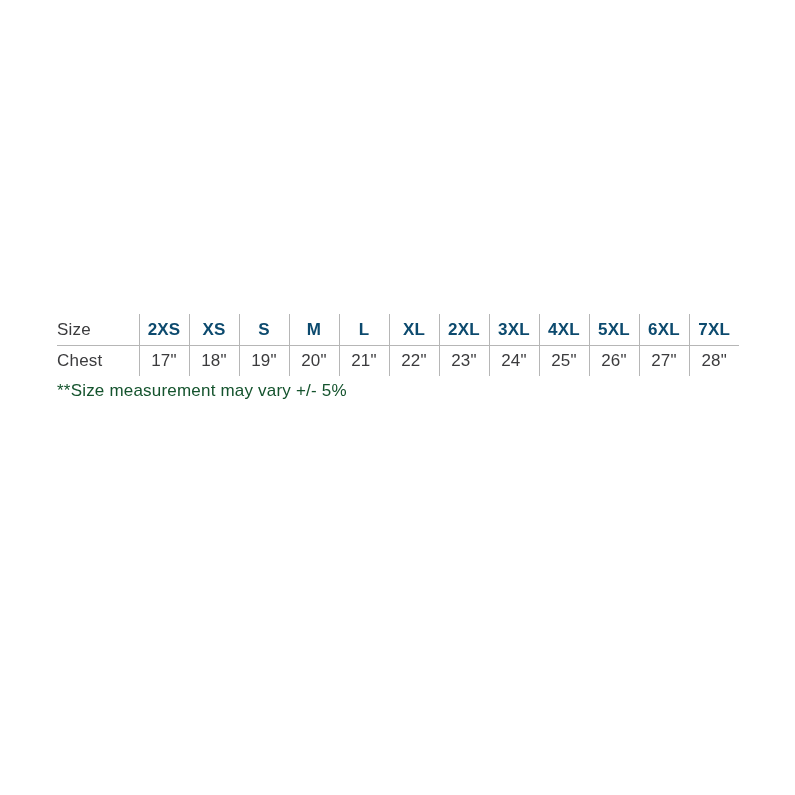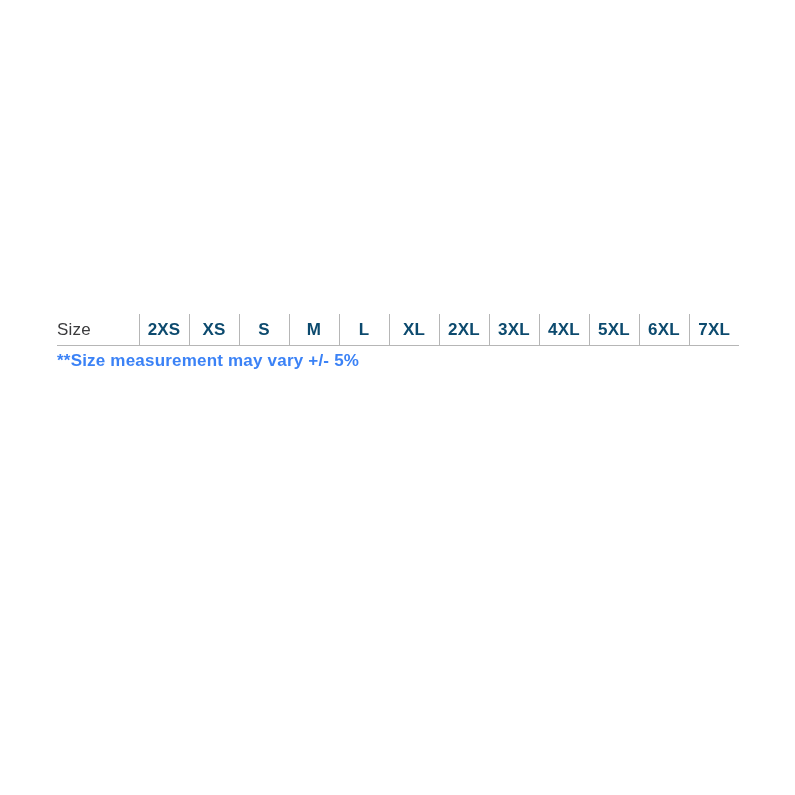--- a/index.html
+++ b/index.html
@@ -48,22 +48,21 @@
   td.label-col {
     text-align: left;
   }
   th:last-child, td:last-child {
     border-right: none;
   }
   .footnote {
     margin: 5px 0 0 0;
     font-size: 17px;
     letter-spacing: 0.2px;
-    color: #3b82f6;
-    font-weight: bold;
+    color: #14532d;
   }
 </style>
 </head>
 <body>
 
 <div class="size-chart">
   <table>
     <colgroup>
         <col class="label-col-w">
         <col class="size-col-w">
@@ -90,16 +89,31 @@
           <th>XL</th>
           <th>2XL</th>
           <th>3XL</th>
           <th>4XL</th>
           <th>5XL</th>
           <th>6XL</th>
           <th>7XL</th>
         </tr>
     </thead>
     <tbody>
+        <tr>
+          <td class="label-col">Chest</td>
+          <td>17"</td>
+          <td>18"</td>
+          <td>19"</td>
+          <td>20"</td>
+          <td>21"</td>
+          <td>22"</td>
+          <td>23"</td>
+          <td>24"</td>
+          <td>25"</td>
+          <td>26"</td>
+          <td>27"</td>
+          <td>28"</td>
+        </tr>
       </tbody>
   </table>
   <p class="footnote">**Size measurement may vary +/- 5%</p>
 </div>
 
 </body></html>

